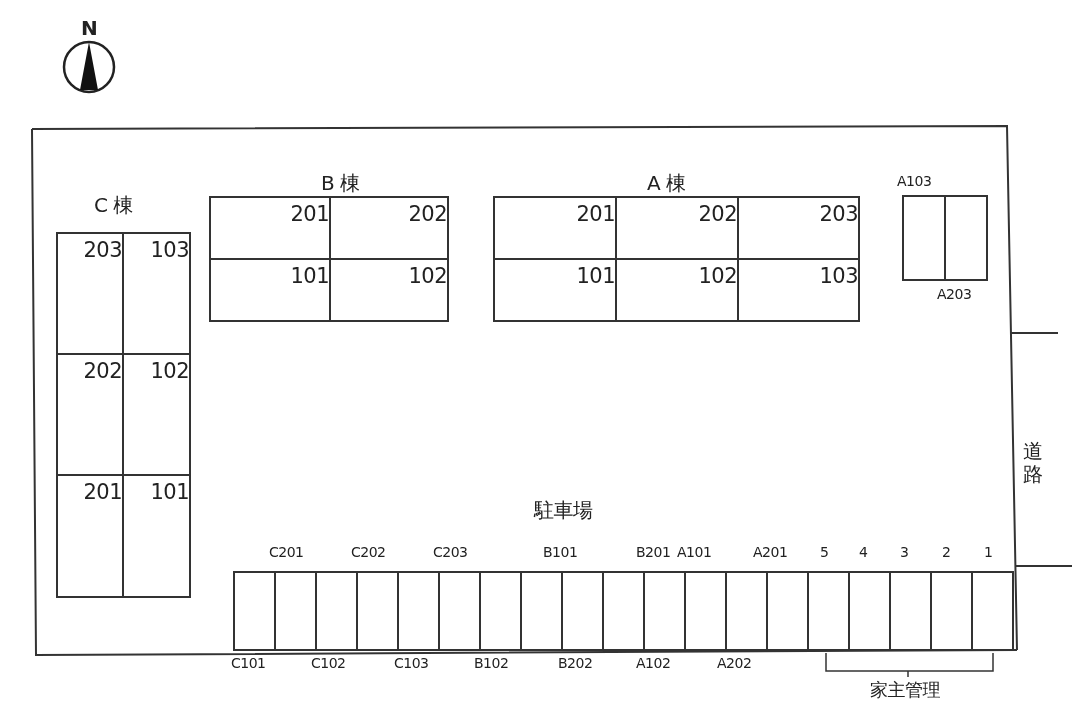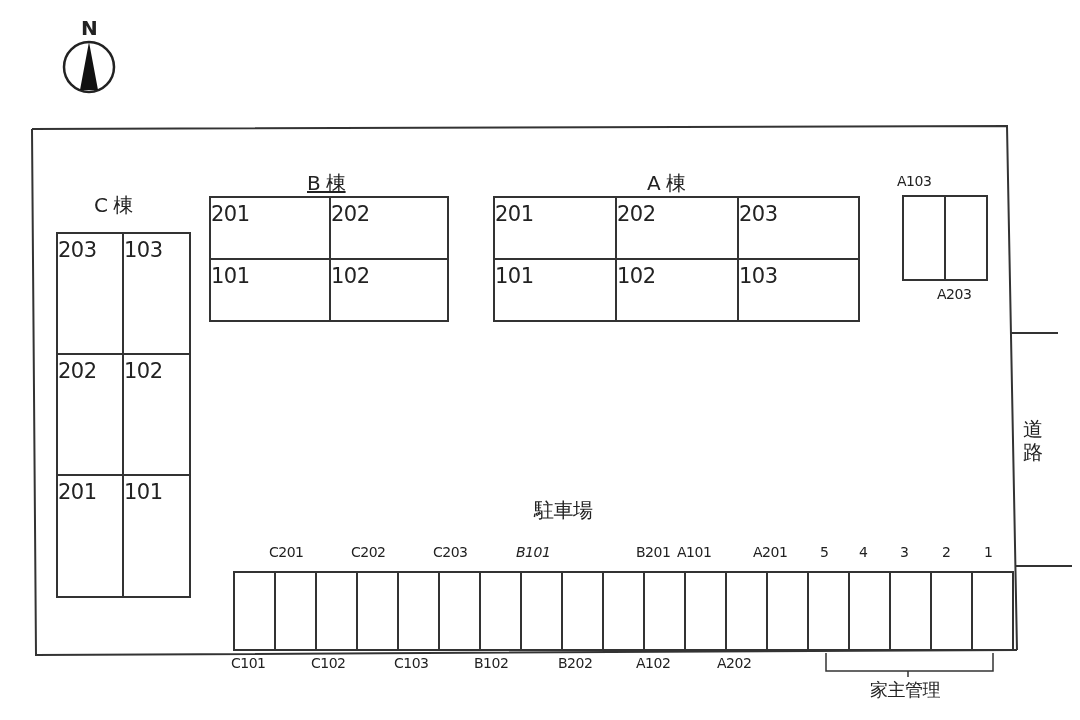--- a/index.html
+++ b/index.html
@@ -1,21 +1,21 @@
 <!DOCTYPE html>
 <html><head>
   <meta charset="utf-8">
   <style>
     html, body { margin: 0; padding: 0; background: #ffffff; }
     body { width: 1080px; height: 720px; position: relative; overflow: hidden;
            font-family: "DejaVu Sans", "Liberation Sans", sans-serif; color: #222; }
     .abs { position: absolute; }
     .lbl { position: absolute; font-size: 14px; line-height: 1; color: #222; white-space: nowrap; letter-spacing: -0.5px; }
     .cell { position: absolute; box-sizing: border-box; border: 2px solid #333; }
-    .cell-text { position: absolute; top: 6px; left: 0; right: 0; text-align: left; font-size: 21px; line-height: 1; color: #222; letter-spacing: -0.5px; }
+    .cell-text { position: absolute; top: 6px; left: 0; right: 0; text-align: right; font-size: 21px; line-height: 1; color: #222; letter-spacing: -0.5px; }
     .jp { font-size: 20px; }
     svg { position: absolute; left: 0; top: 0; }
   </style>
 </head>
 <body>
 
 <svg width="1080" height="720">
 
   <polyline points="32,129 1007,126 1017,650" fill="none" stroke="#333" stroke-width="2"></polyline>
   <polyline points="32,129 36,655 1017,650" fill="none" stroke="#333" stroke-width="2"></polyline>
@@ -51,21 +51,21 @@
     </div>
   <div class="cell" style="left:0;top:279px;width:68px;height:124px;">
       <span class="cell-text">201</span>
     </div>
   <div class="cell" style="left:66px;top:279px;width:69px;height:124px;">
       <span class="cell-text">101</span>
     </div>
 </div>
 
 <div class="abs" style="left:209px;top:170px;width:240px;height:152px;">
-  <span class="lbl jp" style="left:98px;top:3px;text-decoration:underline;">B 棟</span>
+  <span class="lbl jp" style="left:112px;top:3px;">B 棟</span>
   <div class="cell" style="left:0;top:26px;width:122px;height:64px;">
       <span class="cell-text">201</span>
     </div>
   <div class="cell" style="left:120px;top:26px;width:120px;height:64px;">
       <span class="cell-text">202</span>
     </div>
   <div class="cell" style="left:0;top:88px;width:122px;height:64px;">
       <span class="cell-text">101</span>
     </div>
   <div class="cell" style="left:120px;top:88px;width:120px;height:64px;">
@@ -101,21 +101,21 @@
   <div class="cell" style="left:47px;top:23px;width:44px;height:86px;"></div>
   <span class="lbl" style="left:40px;top:115px;">A203</span>
 </div>
 
 <span class="lbl jp" style="left:534px;top:500px;">駐車場</span>
 
 <div class="abs" style="left:0;top:545px;width:1080px;height:24px;">
   <span class="lbl" style="left:269px;">C201</span>
   <span class="lbl" style="left:351px;">C202</span>
   <span class="lbl" style="left:433px;">C203</span>
-  <span class="lbl" style="left:516px;font-style:italic;">B101</span>
+  <span class="lbl" style="left:543px;">B101</span>
   <span class="lbl" style="left:596px;margin-left:40px;">B201</span>
   <span class="lbl" style="left:677px;">A101</span>
   <span class="lbl" style="left:753px;">A201</span>
   <span class="lbl" style="left:820px;">5</span>
   <span class="lbl" style="left:859px;">4</span>
   <span class="lbl" style="left:900px;">3</span>
   <span class="lbl" style="left:942px;">2</span>
   <span class="lbl" style="left:984px;">1</span>
 </div>
 
@@ -146,13 +146,13 @@
   <span class="lbl" style="left:311px;">C102</span>
   <span class="lbl" style="left:394px;text-align:right;">C103</span>
   <span class="lbl" style="left:474px;">B102</span>
   <span class="lbl" style="left:558px;">B202</span>
   <span class="lbl" style="left:636px;">A102</span>
   <span class="lbl" style="left:717px;">A202</span>
 </div>
 
 <span class="lbl" style="left:870px;top:681px;font-size:18px;">家主管理</span>
 
-<span class="lbl jp" style="left:1023px;top:418px;width:22px;white-space:normal;word-break:break-all;line-height:1.15;">道路</span>
+<span class="lbl jp" style="left:1023px;top:440px;width:22px;white-space:normal;word-break:break-all;line-height:1.15;">道路</span>
 
 </body></html>

